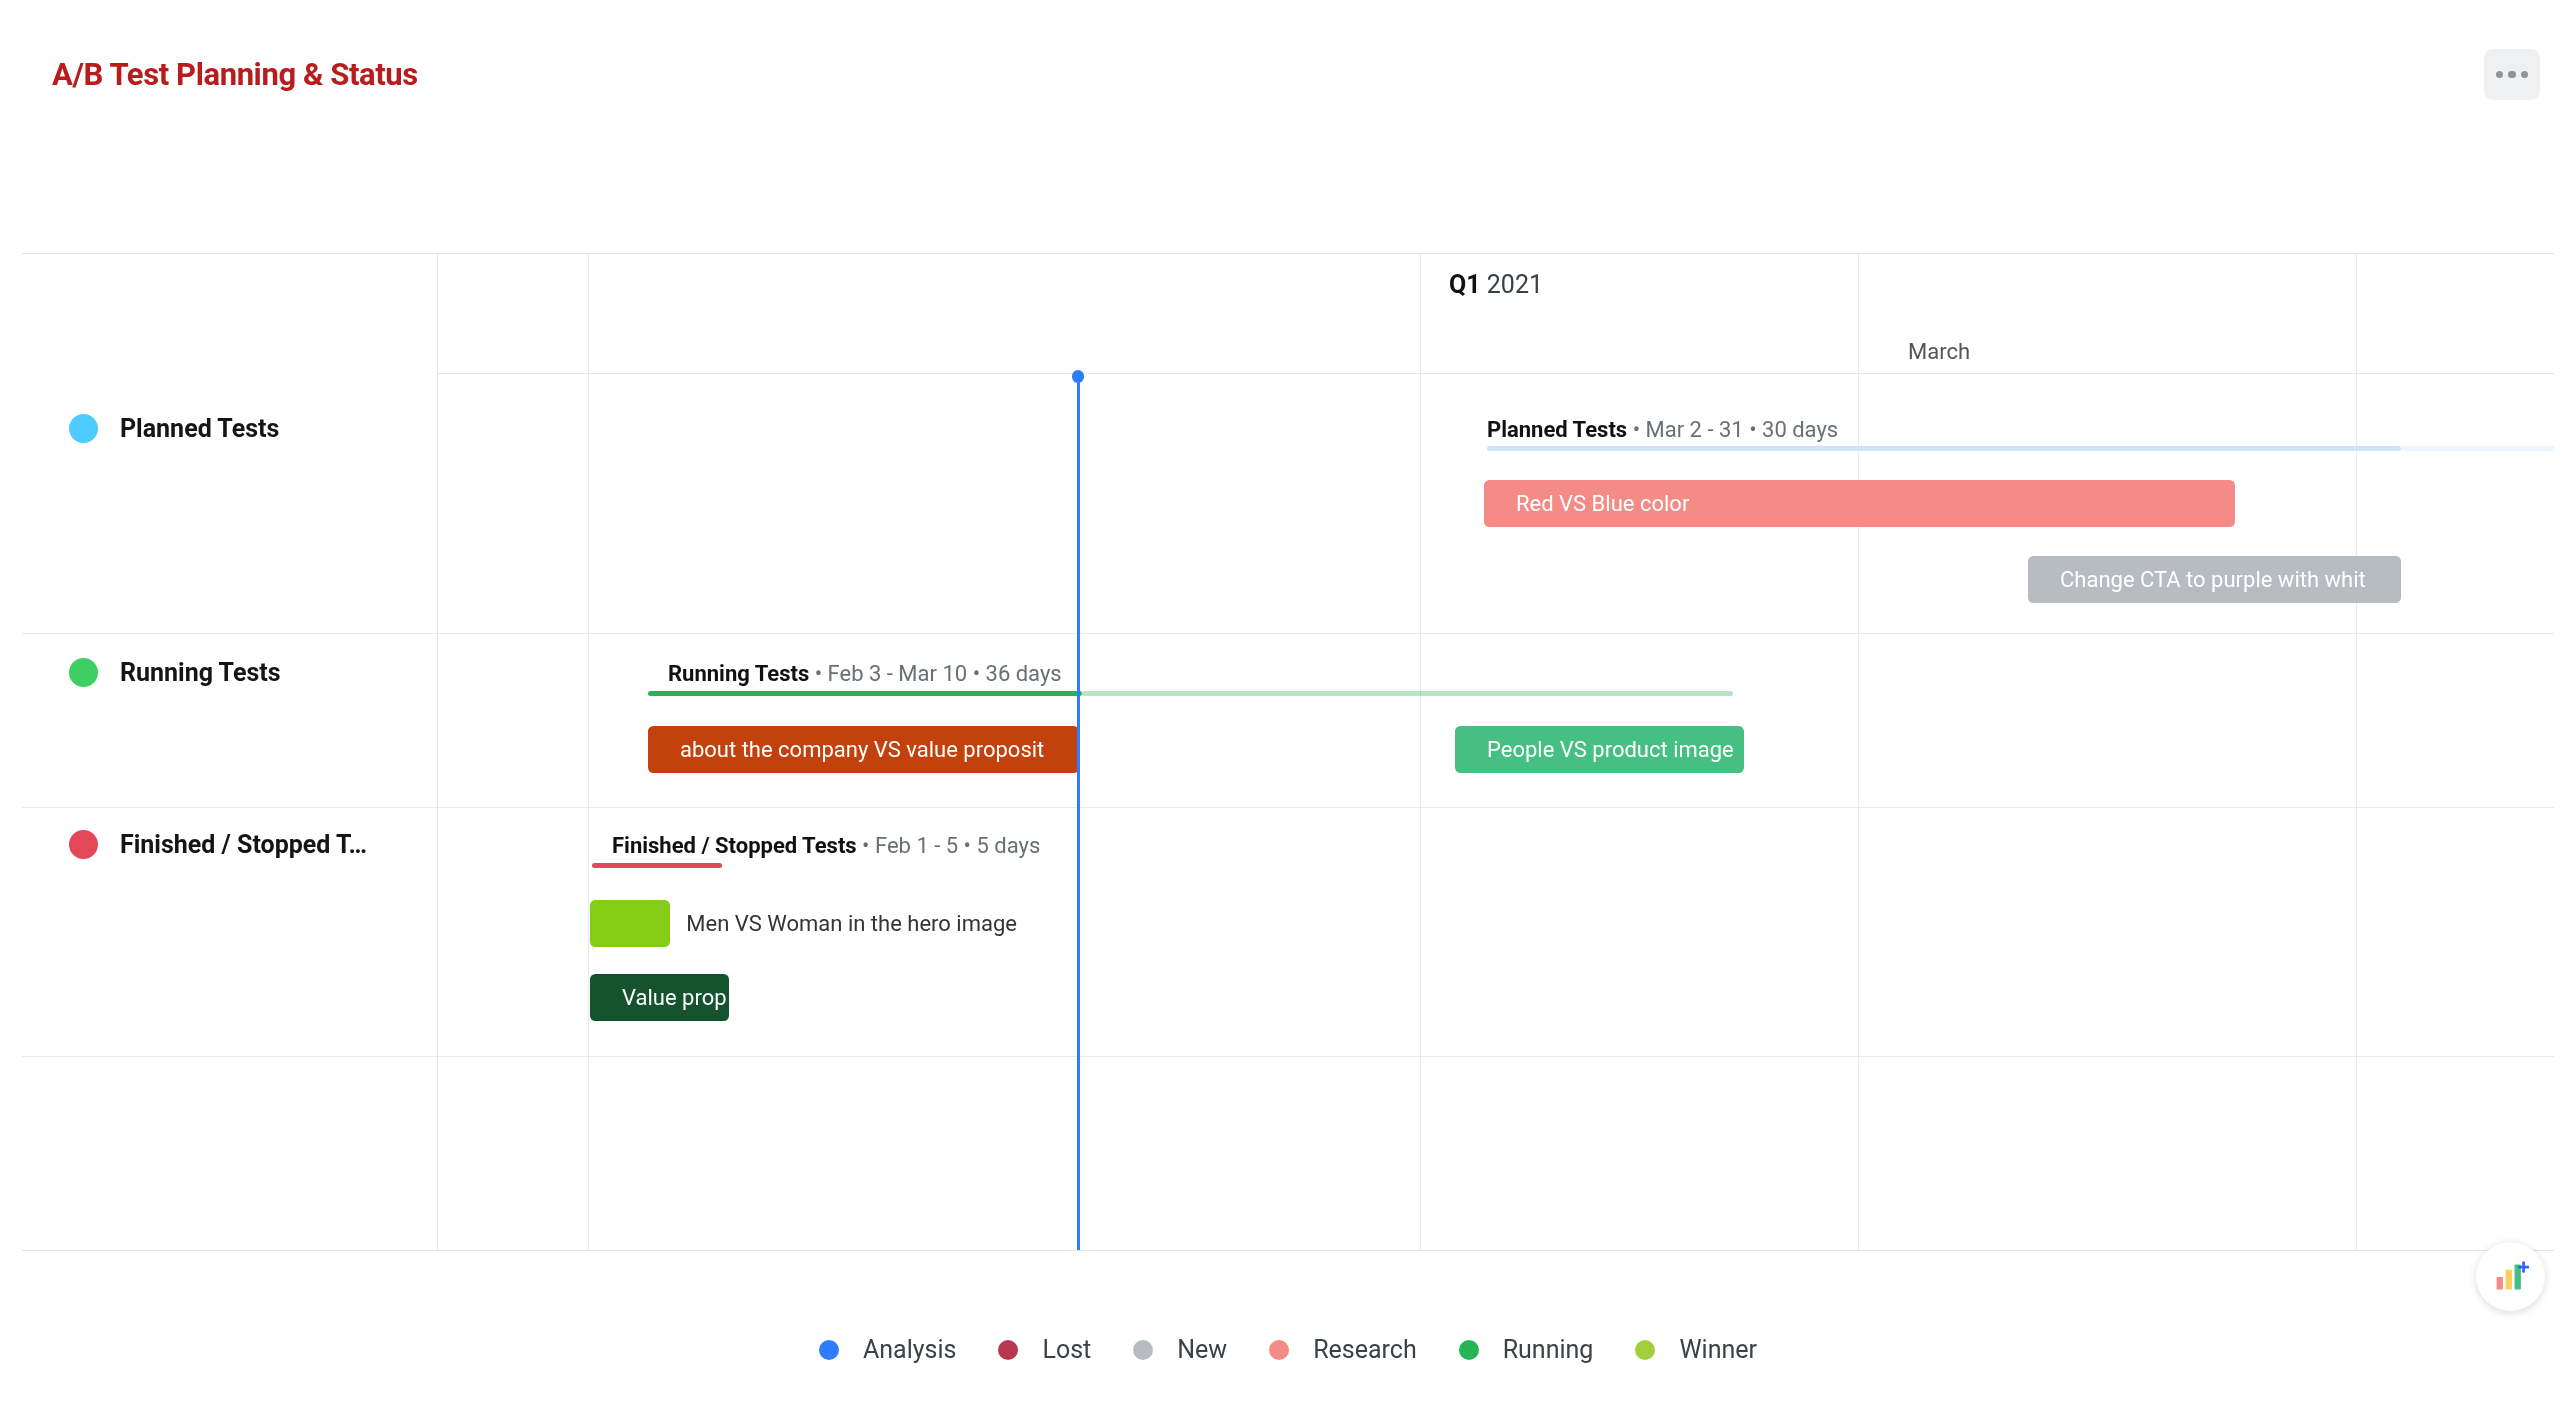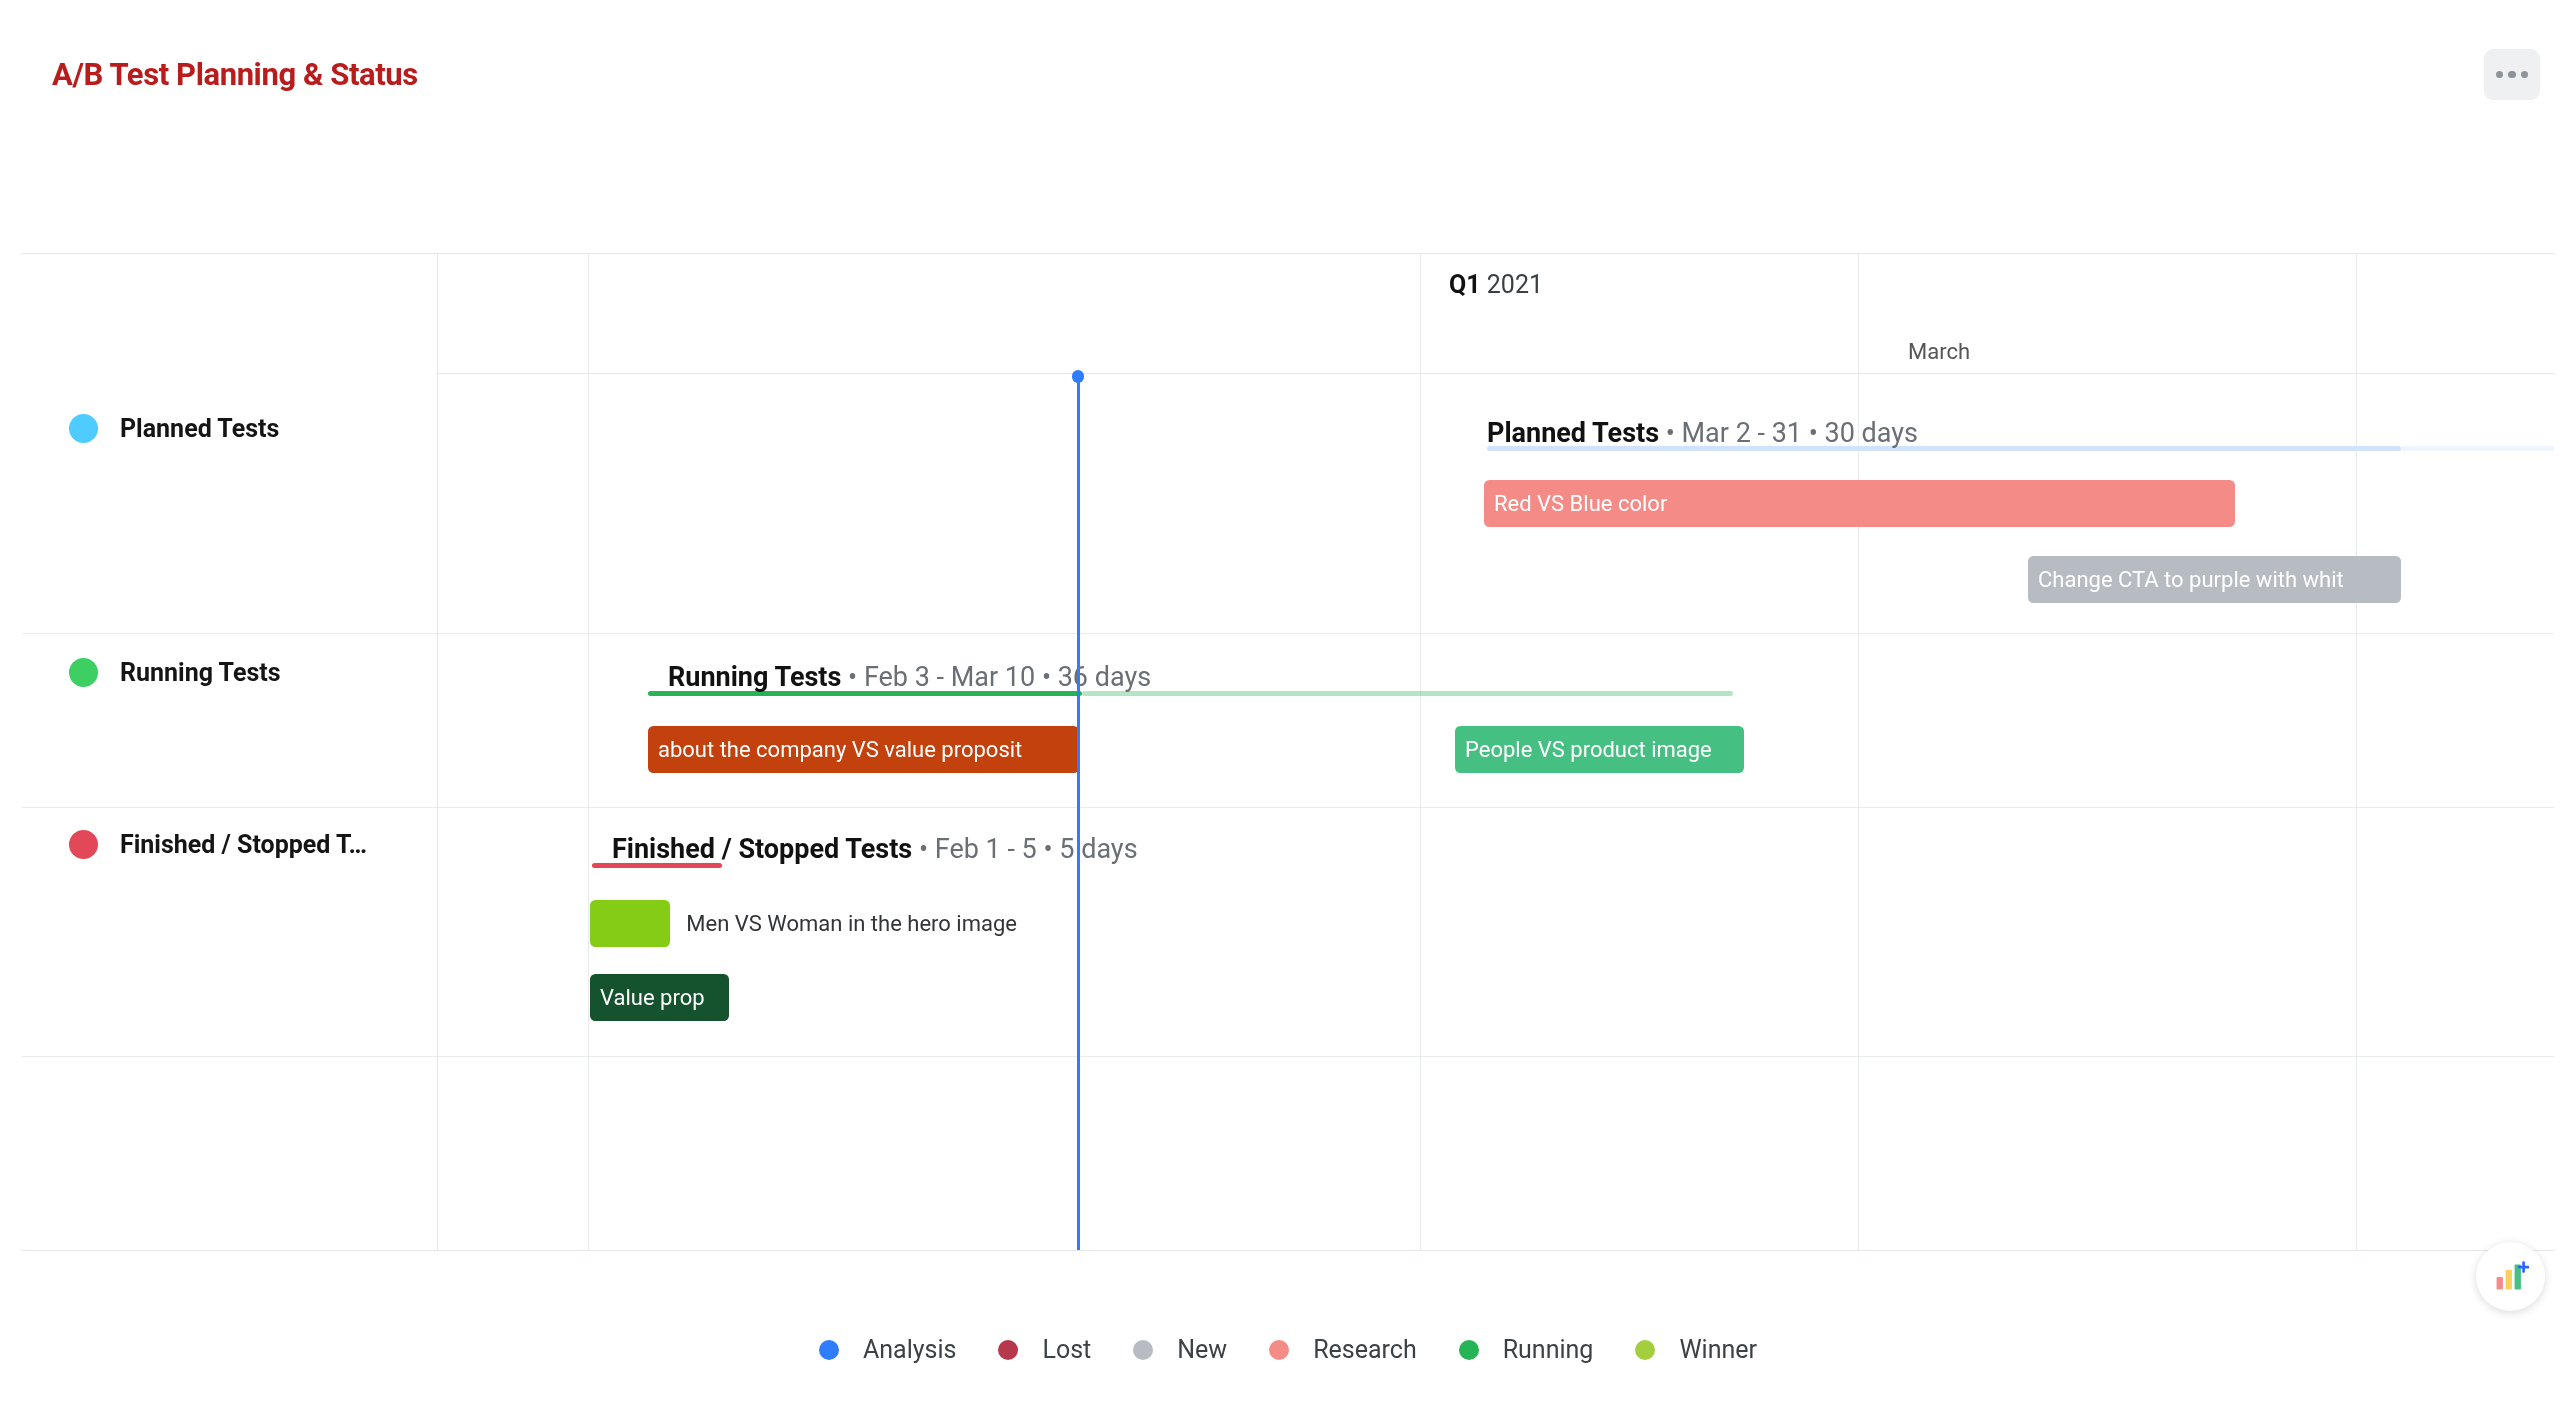--- a/index.html
+++ b/index.html
@@ -131,21 +131,21 @@
     white-space: nowrap;
     overflow:hidden; text-overflow: ellipsis;
   }
   .lane-bullet {
     width:29px; height:29px; border-radius:50%;
     flex:none;
   }
   
   .group-summary {
     position:absolute;
-    font-size:27px;
+    font-size:22px;
     color:#6a6f75;
     white-space:nowrap;
     z-index:5;
   }
   .group-summary b { color:#111; font-weight:700; }
   .group-underline {
     position:absolute;
     height:5.4px;
     border-radius:2.7px;
     z-index:4;
@@ -160,21 +160,21 @@
     background:var(--fade-color,transparent);
   }
   
   .task-bar {
     position:absolute;
     height:47px;
     border-radius:5.4px;
     display:flex;
     align-items:center;
     color:#fff;
-    padding:0 10px;
+    padding:0 32px;
     font-size:22px;
     white-space:nowrap;
     overflow:hidden;
     text-overflow:clip;
     z-index:6;
     cursor:pointer;
   }
   .task-bar.label-outside {
     padding:0;
     overflow:visible;

